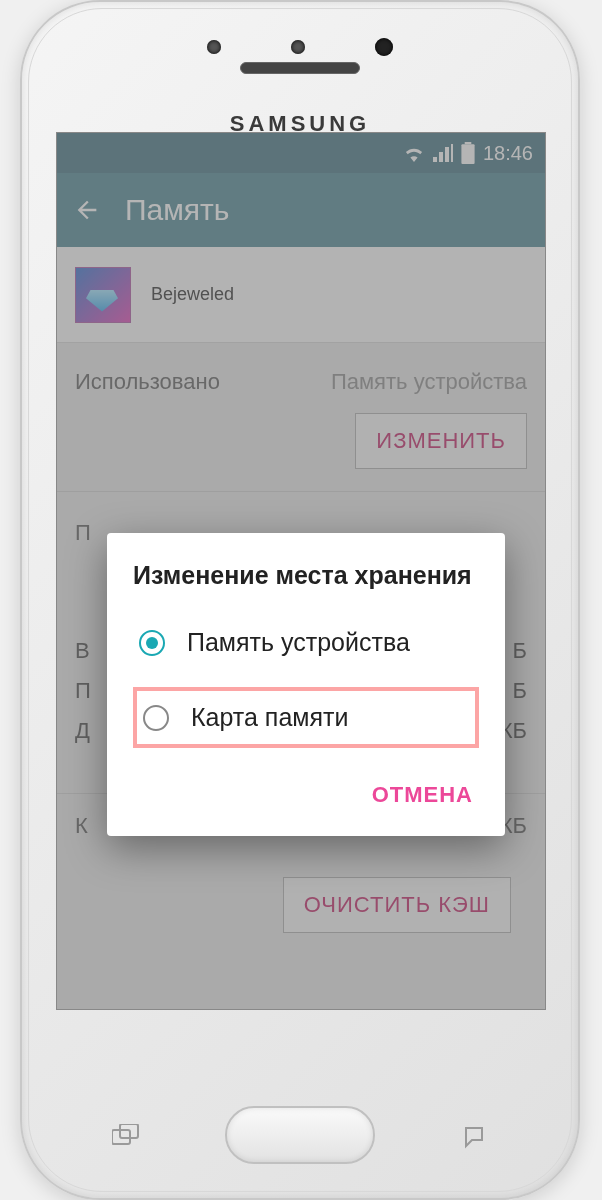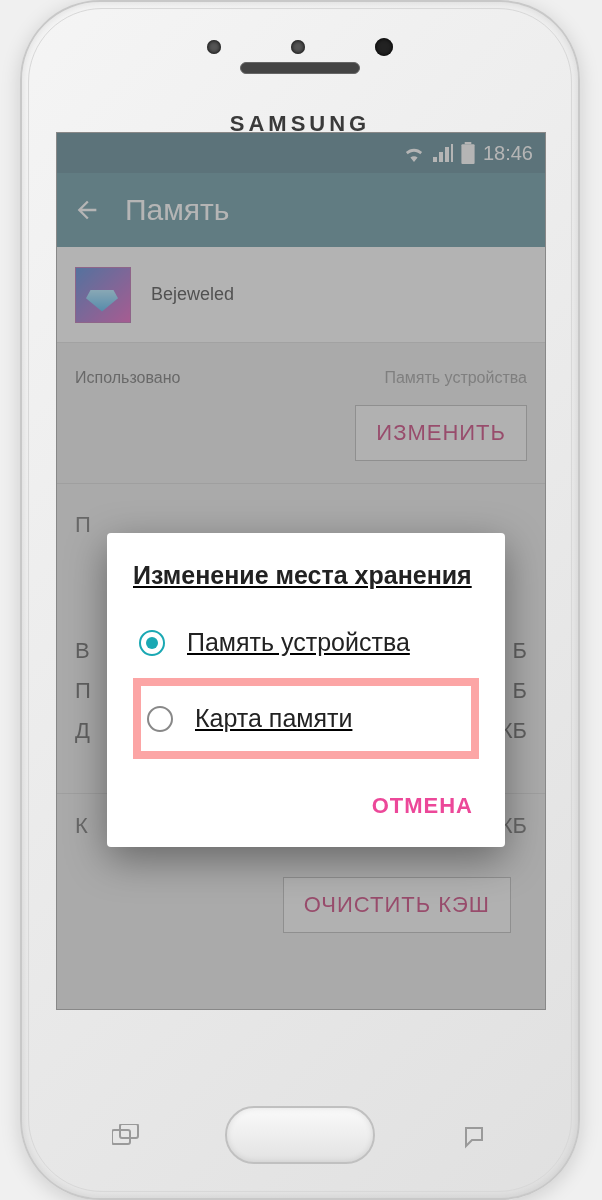--- a/index.html
+++ b/index.html
@@ -80,21 +80,21 @@
   .gem {
     position:absolute; left:10px; top:22px; width:32px; height:22px;
     background: linear-gradient(#9de2ff,#2aa0e8);
     clip-path: polygon(15% 0,85% 0,100% 40%,50% 100%,0 40%);
   }
   .app-name { font-size: 18px; color:#222; }
 
   .info-row {
     display:flex; justify-content:space-between;
     padding: 26px 18px 8px 18px;
-    font-size: 16px;
+    font-size: 22px;
     color:#555;
     align-items:flex-end;
   }
   .outlined-btn {
     margin: 10px 18px 0 auto;
     display:block;
     padding: 14px 20px;
     border:1px solid #aaa;
     background:#f5f5f5;
     font-size: 22px;
@@ -112,39 +112,38 @@
   }
 
   .dialog {
     position:absolute;
     left: 50px; right: 40px;
     top: 400px;
     background:#fff;
     border-radius:4px;
     box-shadow: 0 12px 40px rgba(0,0,0,.4);
     padding: 28px 26px 18px 26px;
-    text-decoration: underline;
   }
   .dialog-title { font-size: 25px; font-weight:600; color:#222; margin-bottom: 26px; }
   .radio-row {
     display:flex; align-items:center; gap: 22px;
     padding: 12px 6px;
     font-size: 25px; color:#222;
   }
   .radio-outer {
     width:26px; height:26px; border-radius:50%;
     border:2px solid #888; display:flex; align-items:center; justify-content:center;
     flex-shrink:0;
   }
   .radio-outer.checked { border-color:#1aa8b3; }
   .radio-inner { width:12px; height:12px; border-radius:50%; background:#1aa8b3; }
   .highlight-box {
-    border:8px solid #fca5a5;
-    padding: 12px 4px;
-    margin-top: 9px;
+    border:4px solid #fca5a5;
+    padding: 6px 4px;
+    margin-top: 18px;
   }
   .dialog-actions { text-align:right; margin-top: 24px; }
   .dialog-cancel { color:#ec4899; font-size:22px; font-weight:600; letter-spacing:1px; background:none; border:none; padding:10px 6px; }
 
   .cache-label { position:absolute; left:18px; bottom: 170px; font-size:22px; color:#555; }
   .cache-kb { position:absolute; right:18px; bottom: 170px; font-size:22px; color:#555; }
 
   .home-button {
     position:absolute; bottom: 34px; left:50%; transform:translateX(-50%);
     width: 150px; height: 58px; border-radius: 30px;

